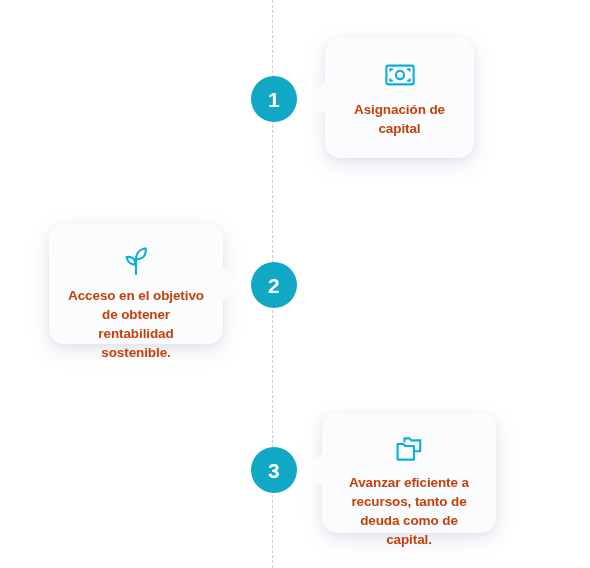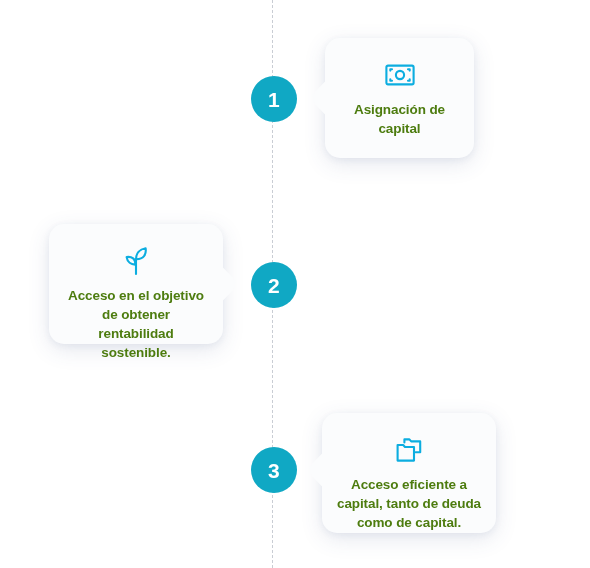--- a/index.html
+++ b/index.html
@@ -97,21 +97,21 @@
   .step-icon {
     margin-top: 22px;
     margin-bottom: 10px;
     height: 30px;
     display: flex;
     align-items: center;
     justify-content: center;
   }
 
   .step-text {
-    color: #4d7c0f;
+    color: #c2410c;
     font-size: 13.5px;
     font-weight: bold;
     text-align: center;
     line-height: 1.42;
     padding: 0 14px;
     letter-spacing: -0.1px;
     font-family: "Liberation Sans", sans-serif;
   }
 
   
@@ -189,17 +189,17 @@
     <div class="step-card">
       <div class="step-card-tail tail-left"></div>
 
       <div class="step-icon">
         <svg width="28" height="28" viewBox="0 0 28 28" fill="none" aria-hidden="true">
           <path d="M9.4 6.4 V3.4 H14.4 L16.2 5.4 H25.2 V16.2 H20.6" stroke="#0cade0" stroke-width="2.1" stroke-linecap="round" stroke-linejoin="round" fill="none"></path>
           <path d="M2.6 24.6 V9.0 H8.2 L10.0 11.0 H19.0 V24.6 Z" stroke="#0cade0" stroke-width="2.1" stroke-linecap="round" stroke-linejoin="round" fill="none"></path>
         </svg>
       </div>
 
-      <div class="step-text">Acceso eficiente a capital, tanto de deuda como de capital.</div>
+      <div class="step-text">Avanzar eficiente a recursos, tanto de deuda como de capital.</div>
     </div>
   </div>
 
 </div>
 
 </body></html>

